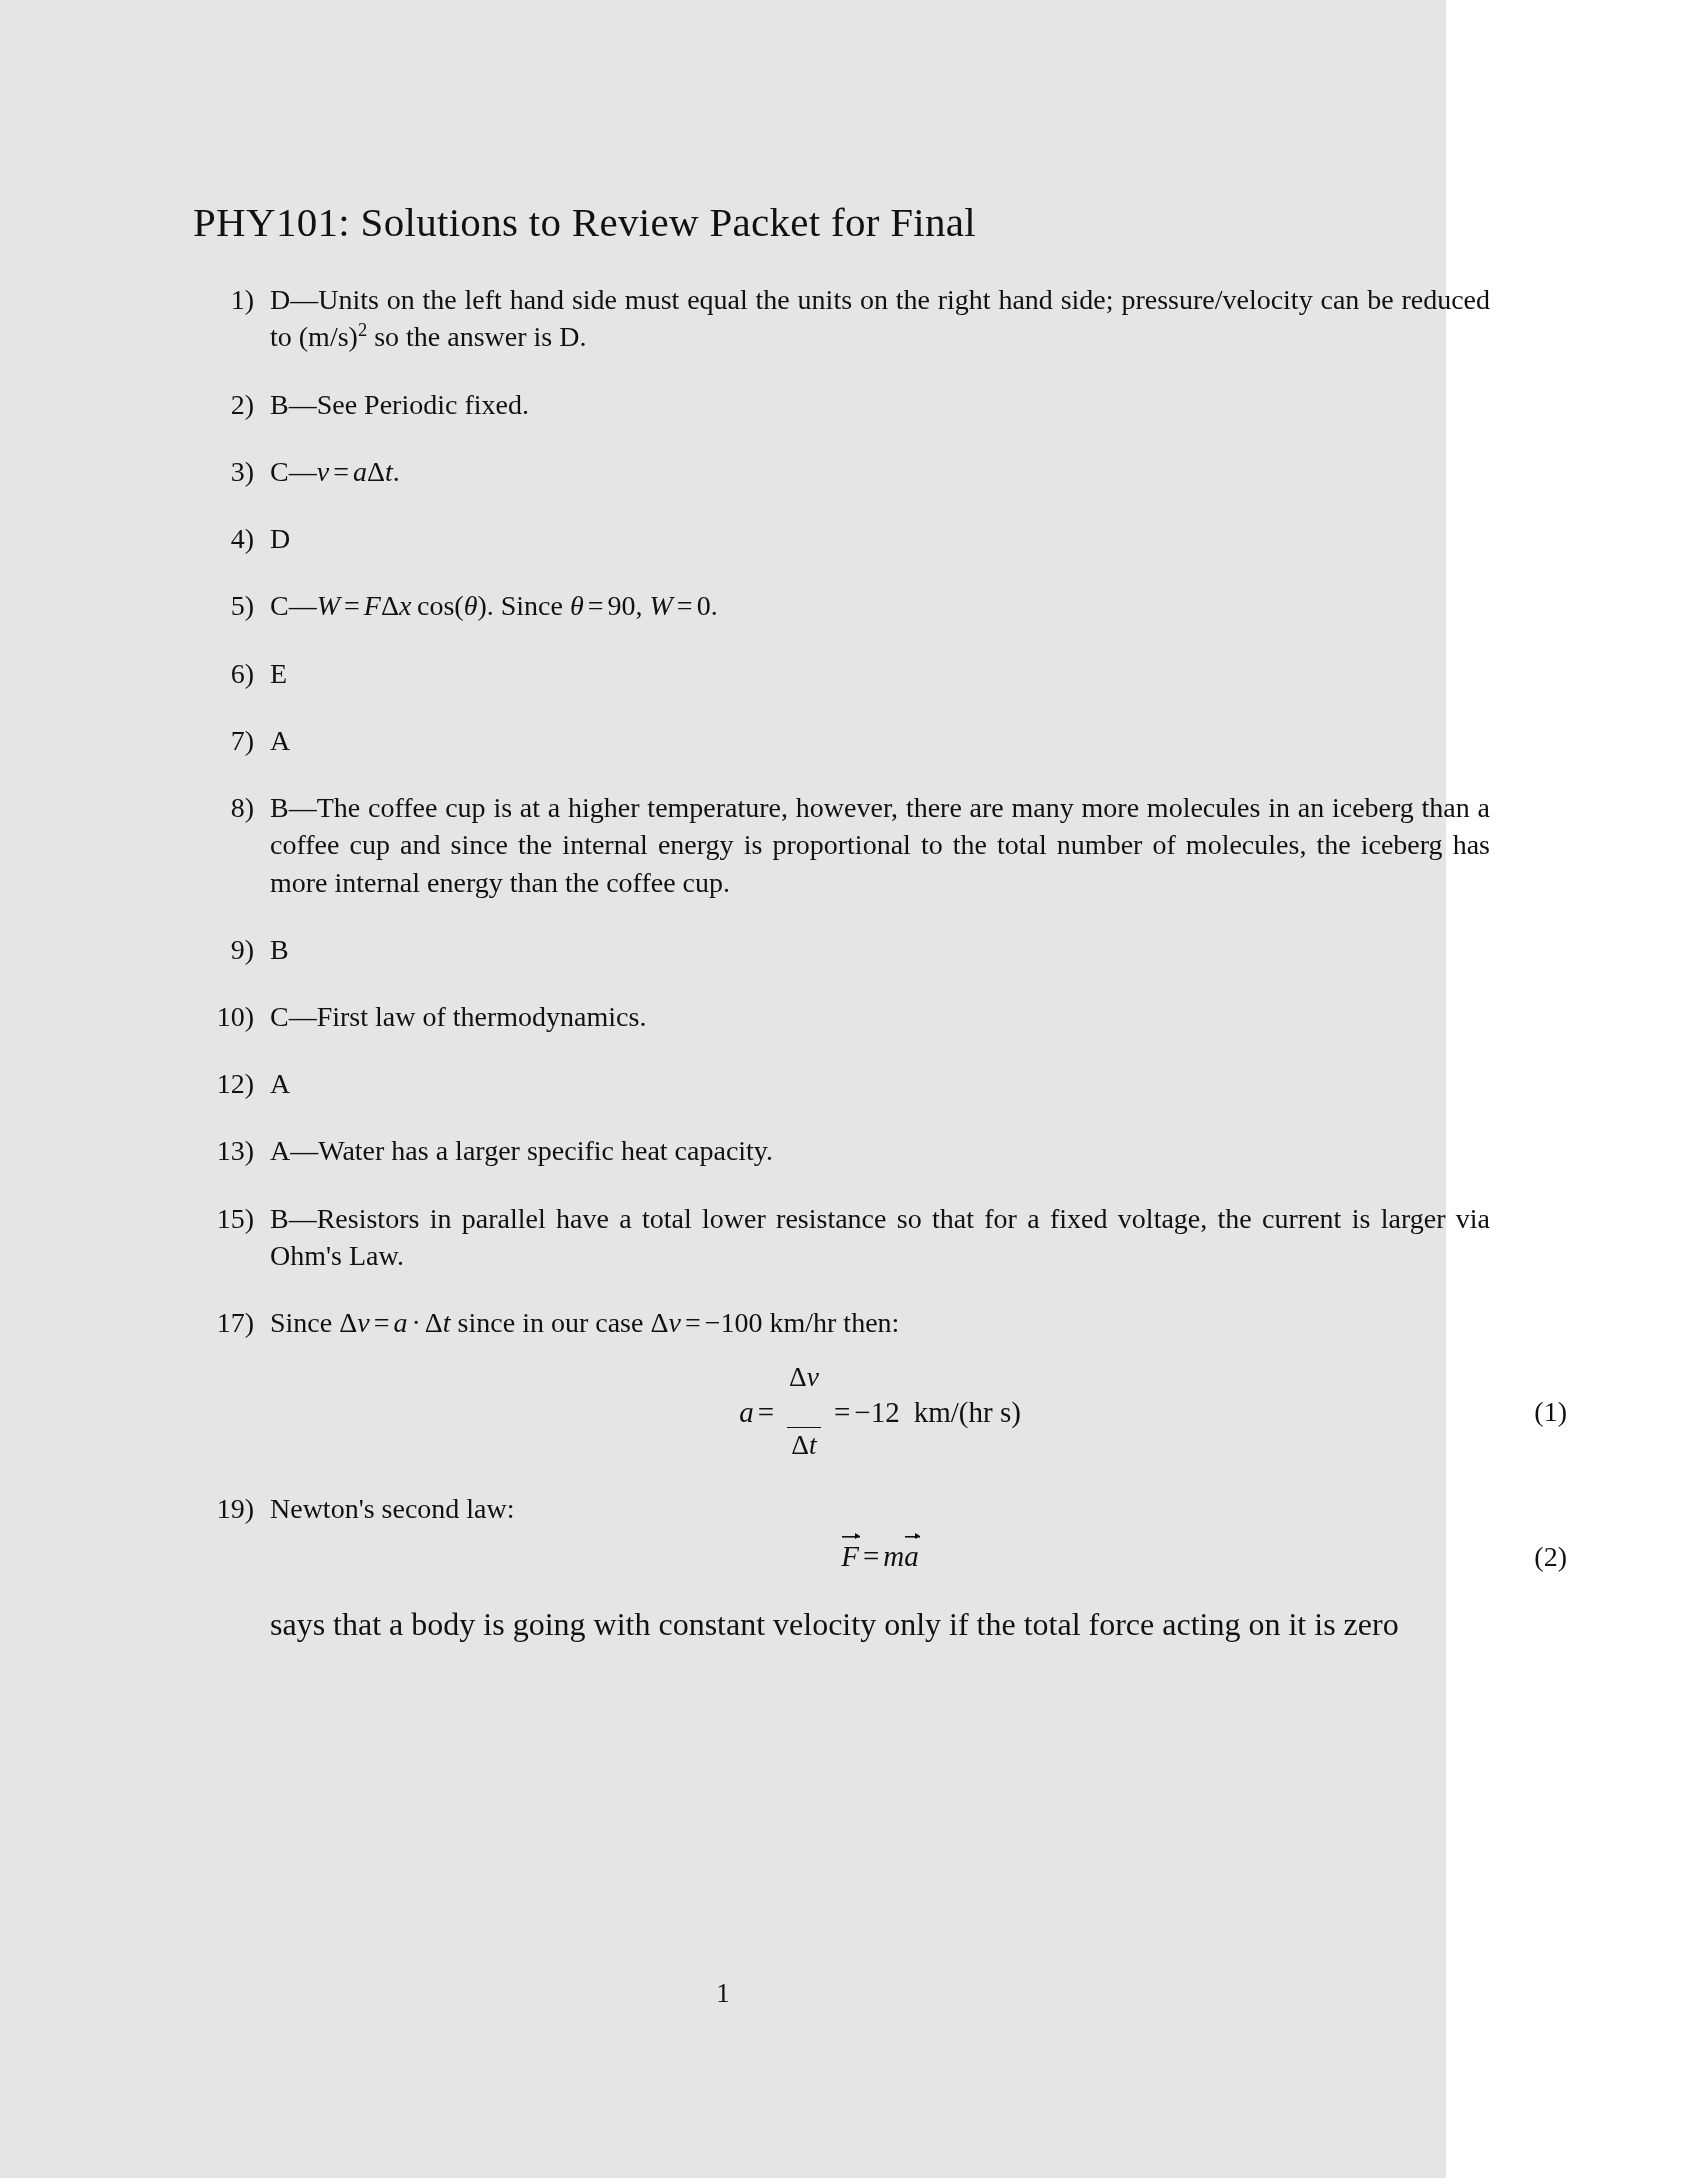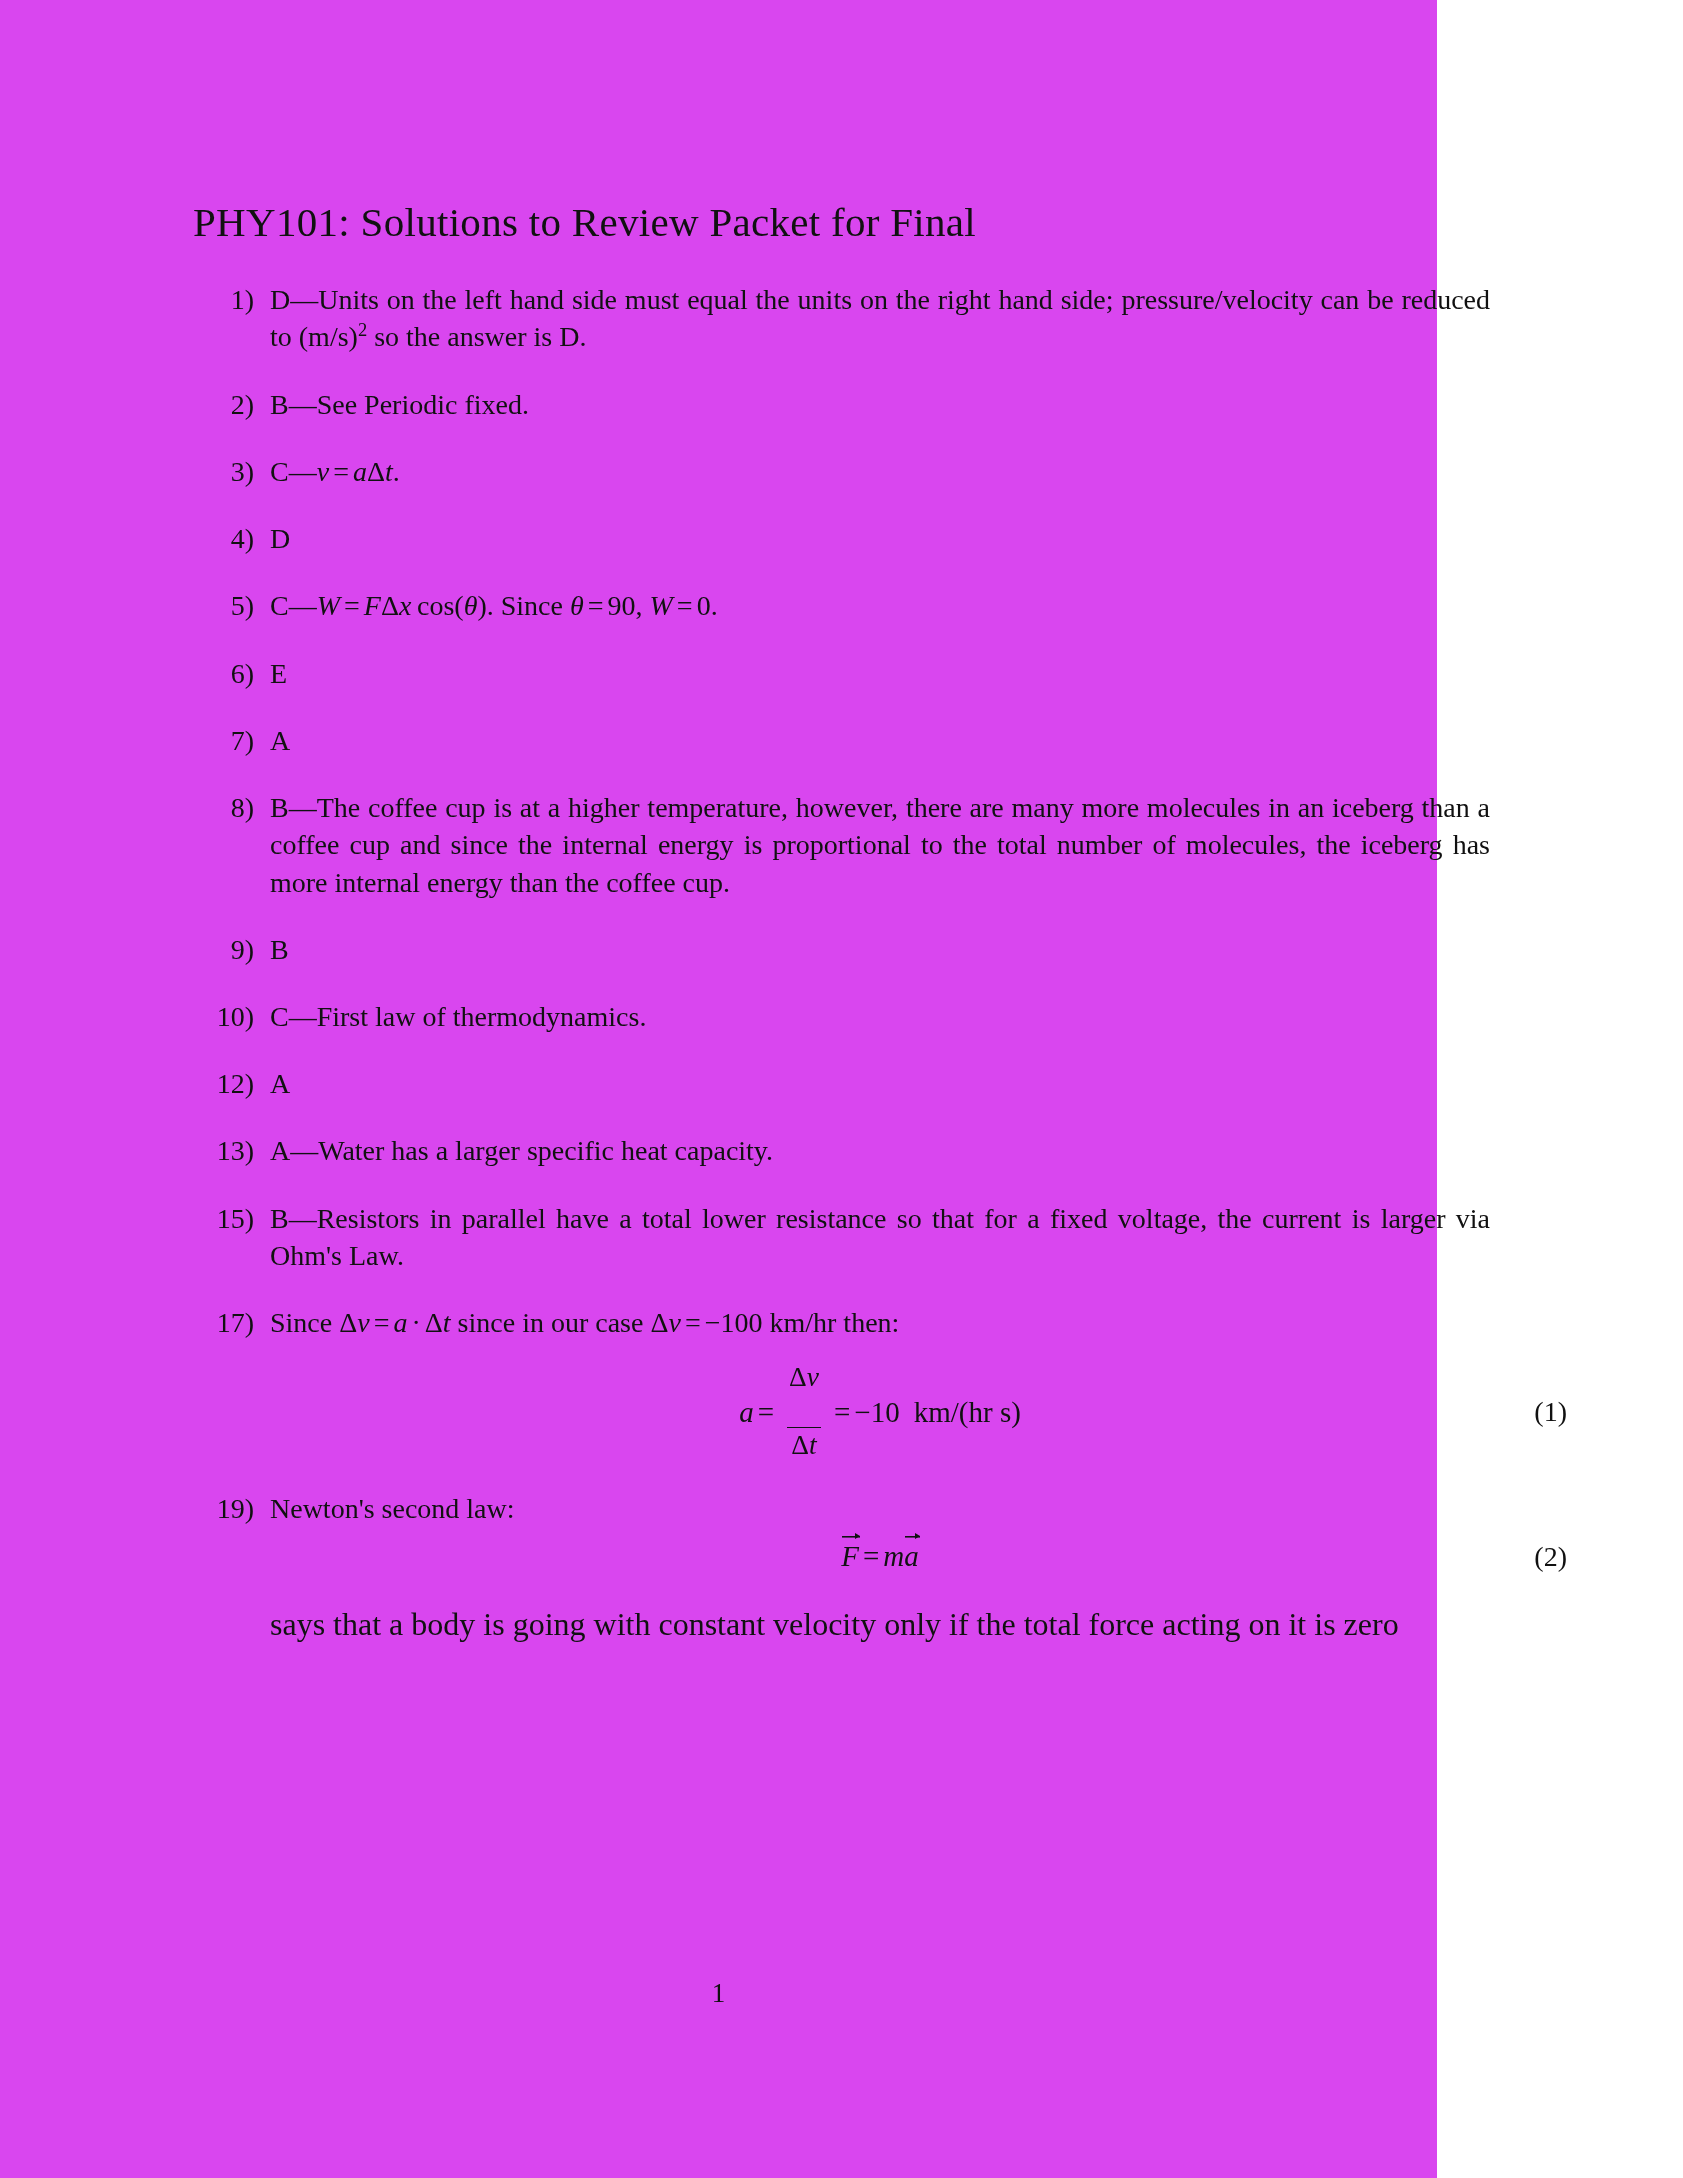--- a/index.html
+++ b/index.html
@@ -13,21 +13,22 @@
     font-family: "Liberation Serif", "DejaVu Serif", serif;
     color: #111111;
     position: relative;
     overflow: hidden;
   }
   .page {
     position: absolute;
     left: 0; top: 0;
     width: 1437px;
     height: 2178px;
-    background: #d946ef;
+    background: #e5e5e5;
+    padding-left: 9px;
   }
   .content {
     position: absolute;
     left: 193px;
     top: 198px;
     width: 1297px;
   }
   h1.doc-title {
     font-size: 41px;
     font-weight: normal;
@@ -226,21 +227,21 @@
 
         <span class="eqblock">
           <span class="eq-inner">
             <span class="m">a</span>
             <span class="op">=</span>
             <span class="frac">
               <span class="num"><span class="mr">Δ</span><span class="m">v</span></span>
               <span class="den"><span class="mr">Δ</span><span class="m">t</span></span>
             </span>
             <span class="op">=</span>
-            <span class="mr">−10</span>
+            <span class="mr">−12</span>
             <span style="width:14px;display:inline-block"></span>
             <span class="mr">km/(hr s)</span>
           </span>
           <span class="eqnum">(1)</span>
         </span>
       </li>
 
       <li>
         <span class="marker">19)</span>
         <span class="body-text">Newton's second law:</span>

